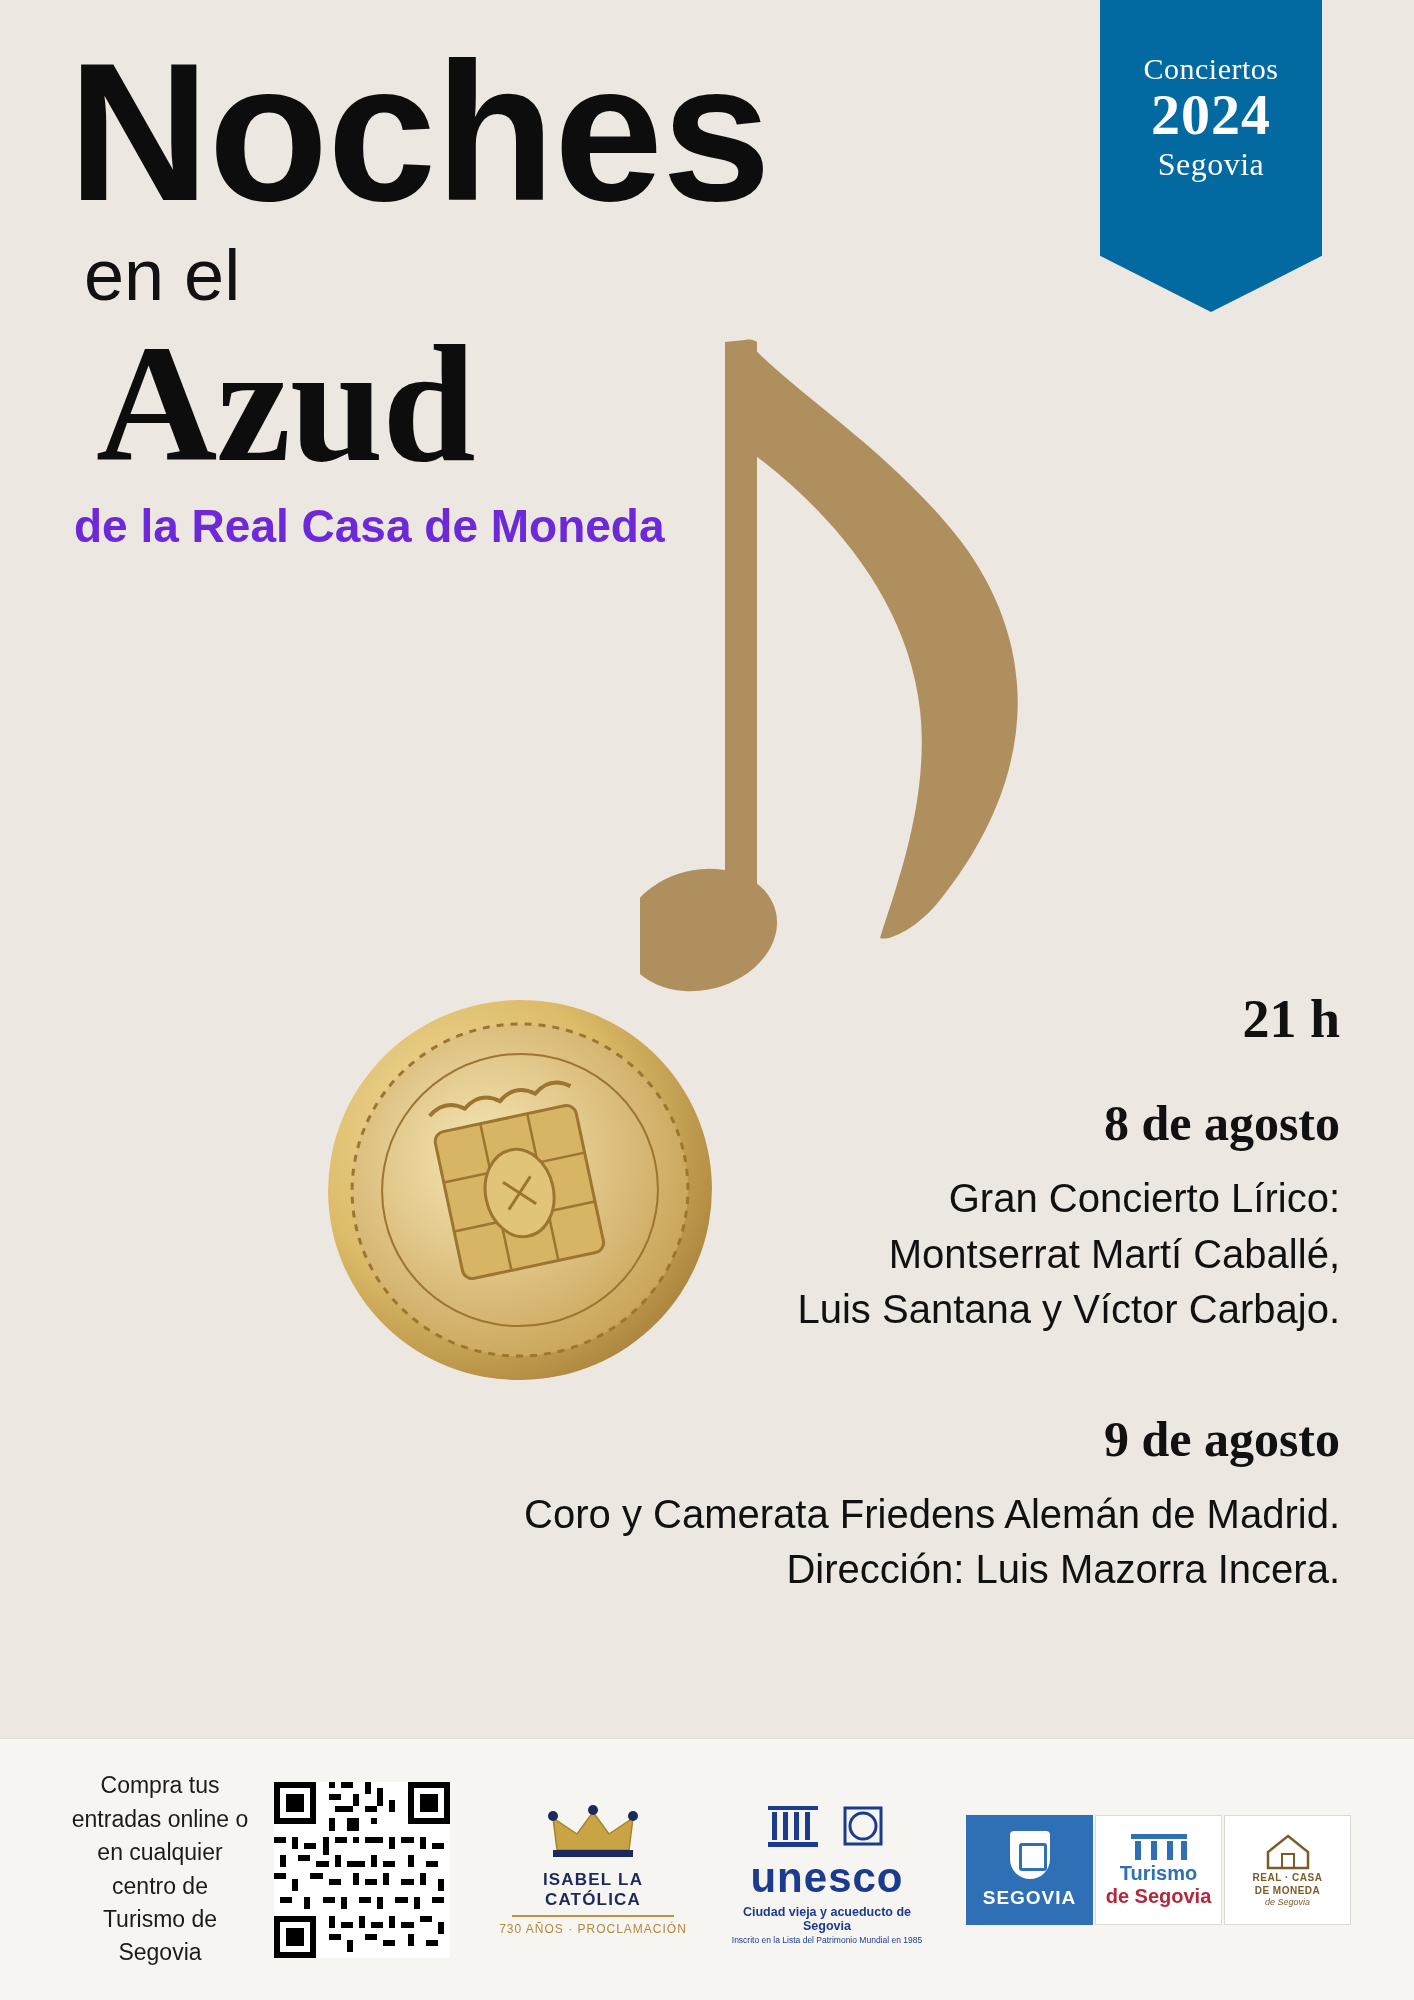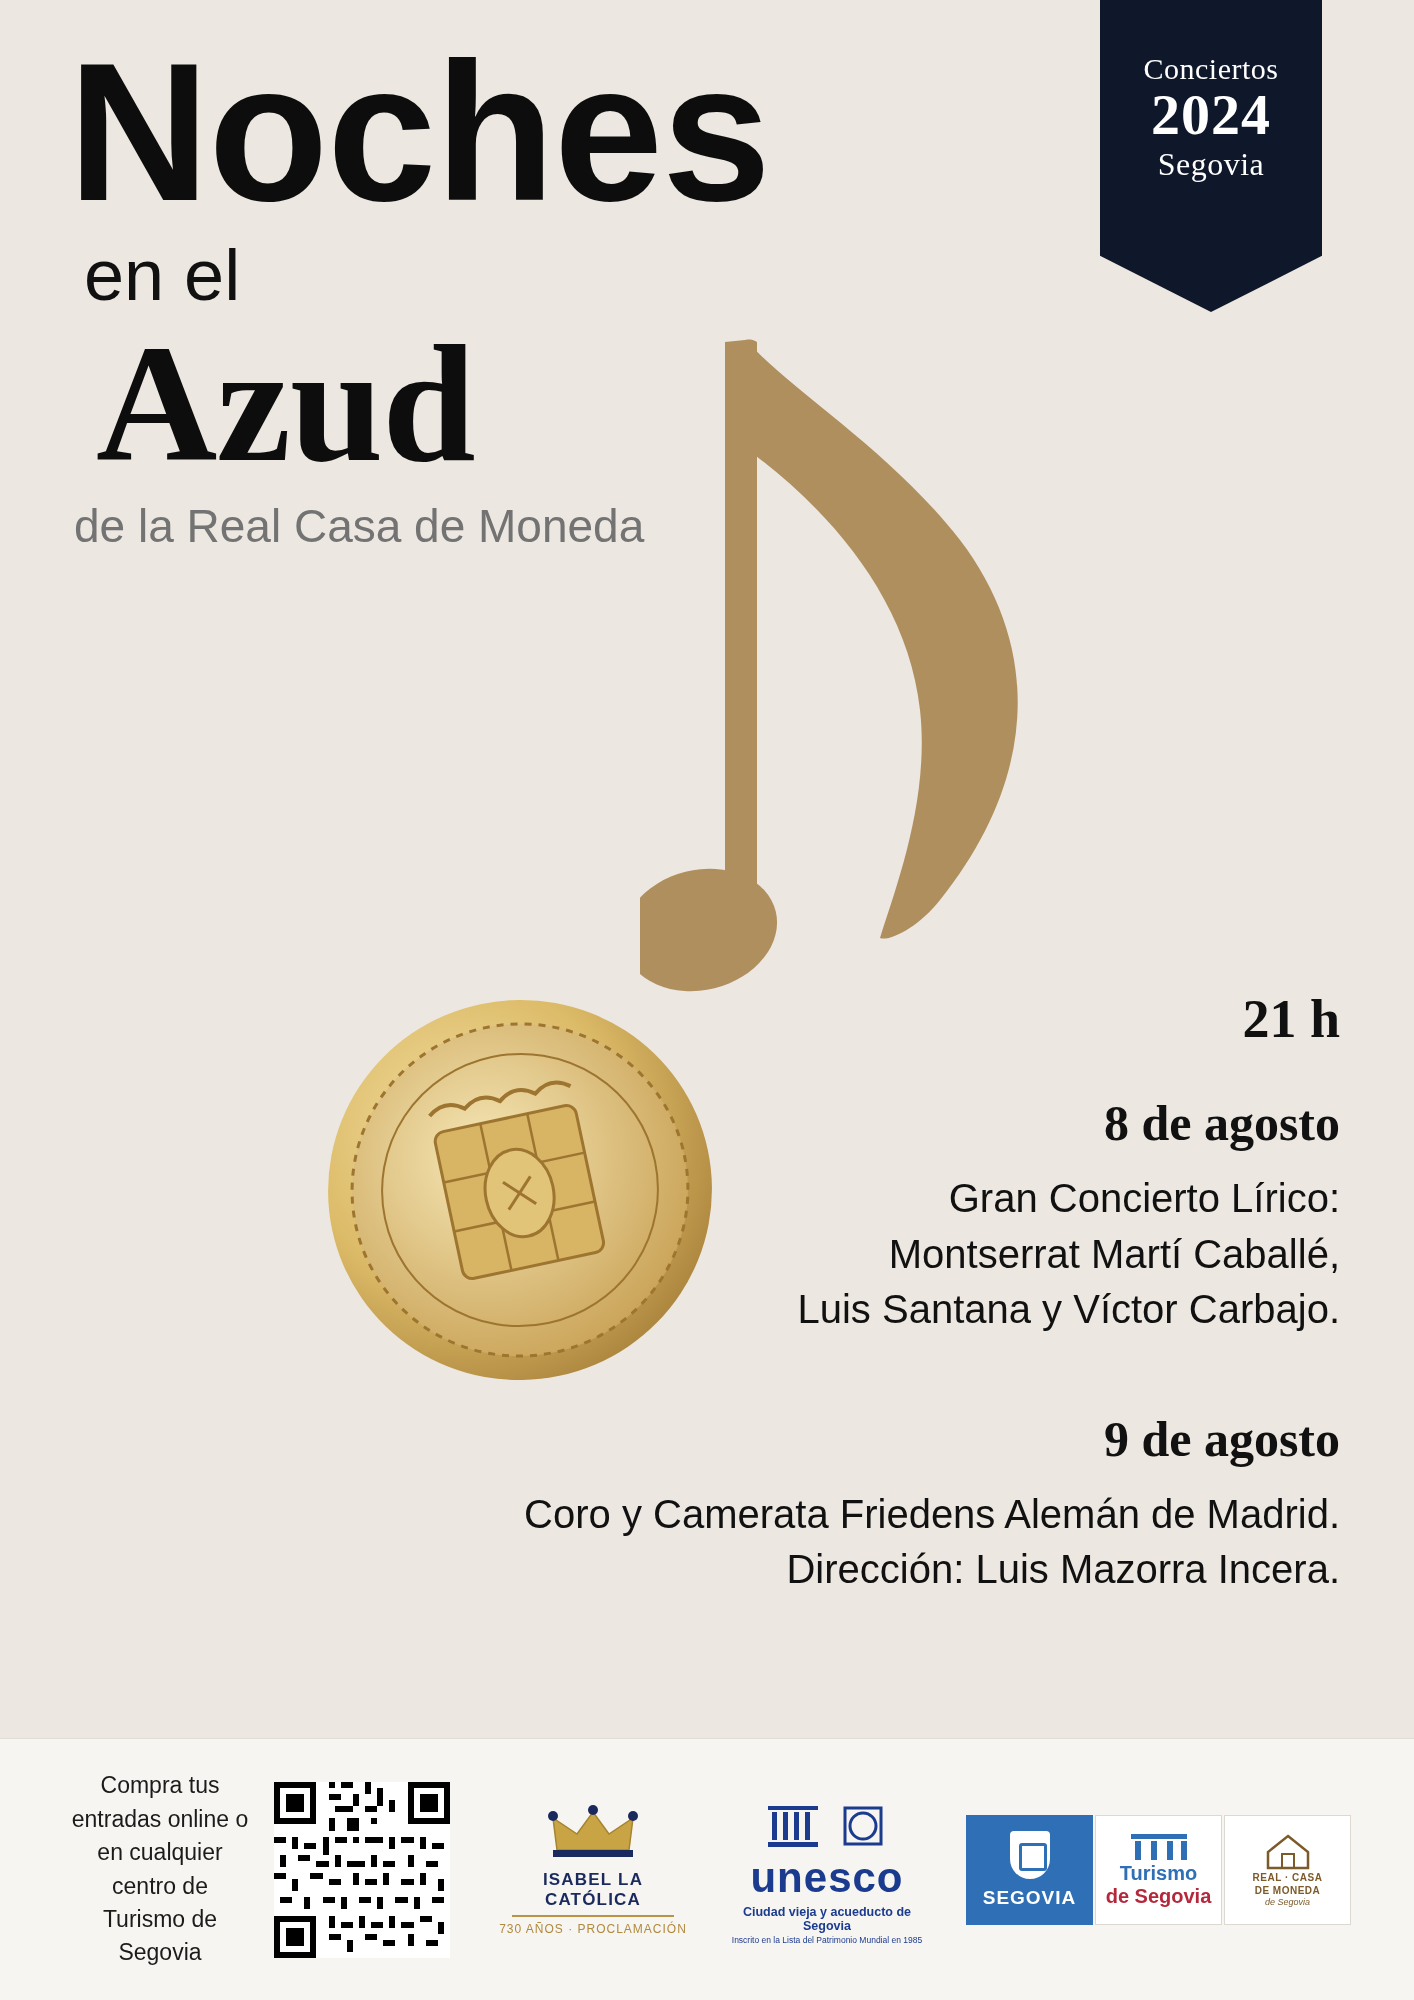--- a/index.html
+++ b/index.html
@@ -18,21 +18,21 @@
     overflow: hidden;
   }
 
   
   .banner {
     position: absolute;
     top: 0;
     left: 1100px;
     width: 222px;
     height: 312px;
-    background: #0f172a;
+    background: #0369a1;
     clip-path: polygon(0 0, 100% 0, 100% 82%, 50% 100%, 0 82%);
     color: #ffffff;
     text-align: center;
     padding-top: 52px;
   }
   .banner .b-line1 {
     font-family: "Liberation Serif", serif;
     font-size: 30px;
     letter-spacing: 0.5px;
     line-height: 1.1;
@@ -81,24 +81,24 @@
     font-size: 168px;
     line-height: 1.0;
     color: #0d0d0d;
     margin-top: 2px;
     margin-left: 28px;
     letter-spacing: -1px;
   }
   .t-sub {
     font-family: "Liberation Sans", sans-serif;
     font-size: 46px;
-    color: #737373;
+    color: #6d28d9;
     margin-top: 12px;
     margin-left: 6px;
-    font-weight: 400;
+    font-weight: 700;
   }
 
   
   .note {
     position: absolute;
     top: 330px;
     left: 640px;
     width: 420px;
     height: 800px;
     pointer-events: none;

